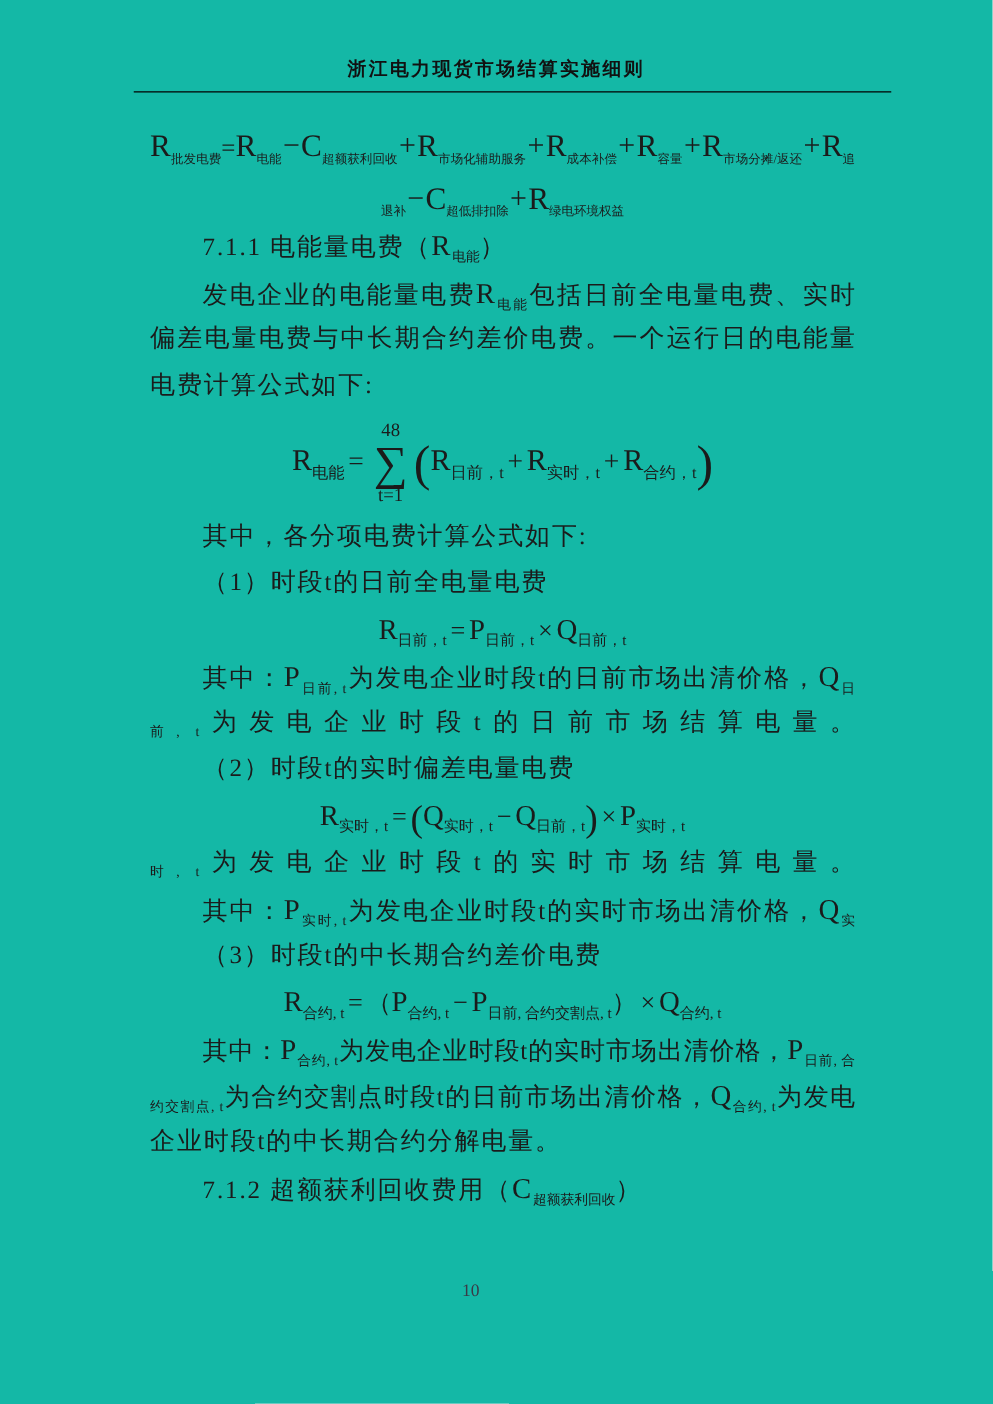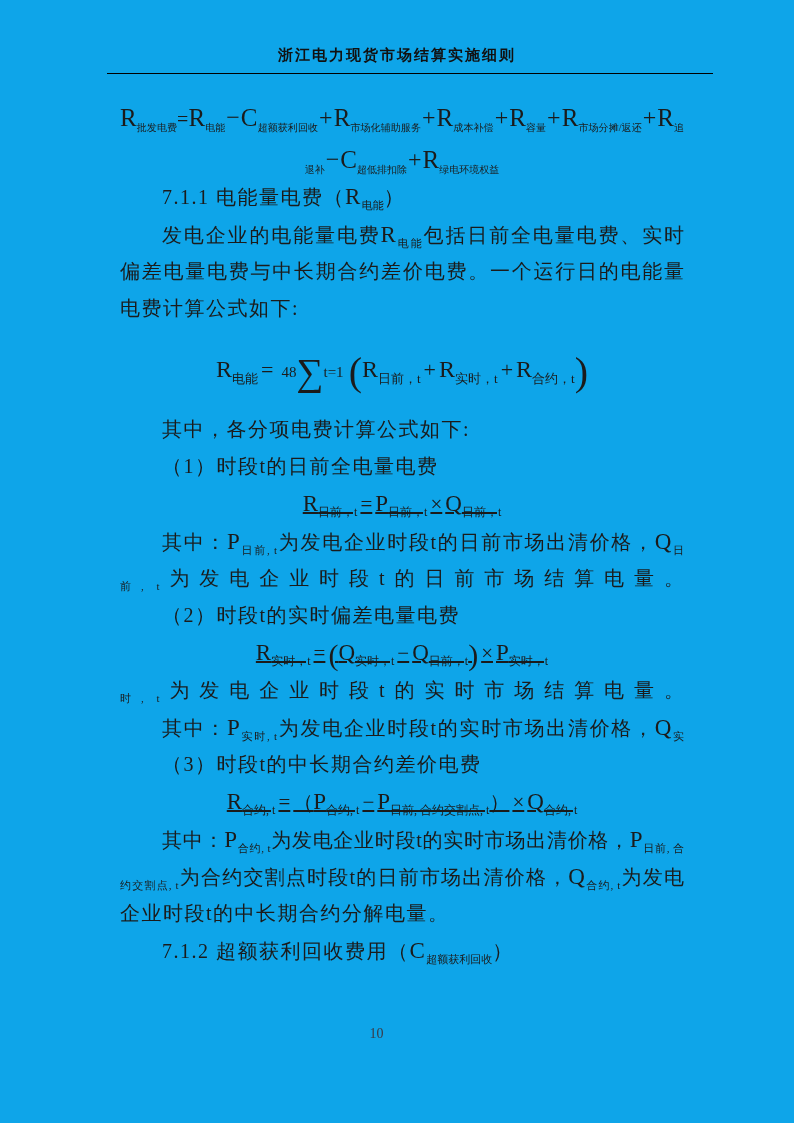--- a/index.html
+++ b/index.html
@@ -1,20 +1,20 @@
 <!DOCTYPE html>
 <html><head>
 <meta charset="utf-8">
 <style>
   html,body{margin:0;padding:0;background:#e8e8e8;}
   .page{
     position:relative;
     width:794px;height:1123px;
     margin:0 auto;
-    background:#0ea5e9;
+    background:#14b8a6;
     overflow:hidden;
     font-family:"Liberation Serif","DejaVu Serif",serif;
     color:#1b1b1b;
   }
   
   .hdr{
     position:absolute;top:46px;left:0;width:794px;
     text-align:center;
     font-size:15px;font-weight:700;letter-spacing:2px;color:#111;
   }
@@ -23,21 +23,21 @@
     border-top:1.6px solid #000;
   }
   
   .content{
     position:absolute;left:120px;top:88px;width:564px;
     font-size:20px;
   }
   .line{position:relative;letter-spacing:1.5px;}
   .line.text   {line-height:37px;height:37px;}
   .line.heading{line-height:38px;height:38px;}
-  .line.formula{line-height:38px;height:38px;text-align:center;white-space:nowrap;letter-spacing:0;text-decoration:underline;}
+  .line.formula{line-height:38px;height:38px;text-align:center;white-space:nowrap;letter-spacing:0;}
   .line.lead   {line-height:46px;height:46px;margin-top:6px;letter-spacing:0;
                 text-align:justify;text-align-last:justify;text-justify:inter-character;}
   .line.lead2  {line-height:38px;height:38px;text-align:center;white-space:nowrap;letter-spacing:0;}
   .line.sum    {line-height:84px;height:84px;text-align:center;white-space:nowrap;letter-spacing:0;}
   .indent{padding-left:42px;}
   .fill{
     text-align:justify;text-align-last:justify;text-justify:inter-character;
     letter-spacing:0;white-space:normal;
   }
   
@@ -49,21 +49,21 @@
   .line.lead .seg-var,.line.lead2 .seg-var{font-size:25px;}
   .line.lead .seg-sub,.line.lead2 .seg-sub{font-size:10px;vertical-align:-5px;}
   .line.lead .seg-op,.line.lead2 .seg-op{font-size:20px;margin:0 0;}
   .line.sum .seg-var{font-size:24px;}
   .line.sum .seg-sub{font-size:13px;vertical-align:-6px;}
   .line.sum .seg-op{font-size:22px;}
   .line.sum .seg-bigparen{font-size:40px;vertical-align:-8px;}
   .line.formula .seg-var{font-size:23px;}
   .line.formula .seg-sub{font-size:12px;vertical-align:-5px;}
   .sigma-stack{
-    display:inline-flex;flex-direction:row;align-items:center;
+    display:inline-flex;flex-direction:column;align-items:center;
     vertical-align:middle;margin:4px 5px;line-height:1;
   }
   .sig-top{font-size:15px;line-height:1.1;}
   .sig-mid{font-size:38px;line-height:0.95;}
   .sig-bot{font-size:15px;line-height:1.1;}
   
   .pagenum{
     position:absolute;left:0;top:1026px;width:753px;
     text-align:center;font-size:14px;color:#3a3a46;
   }

